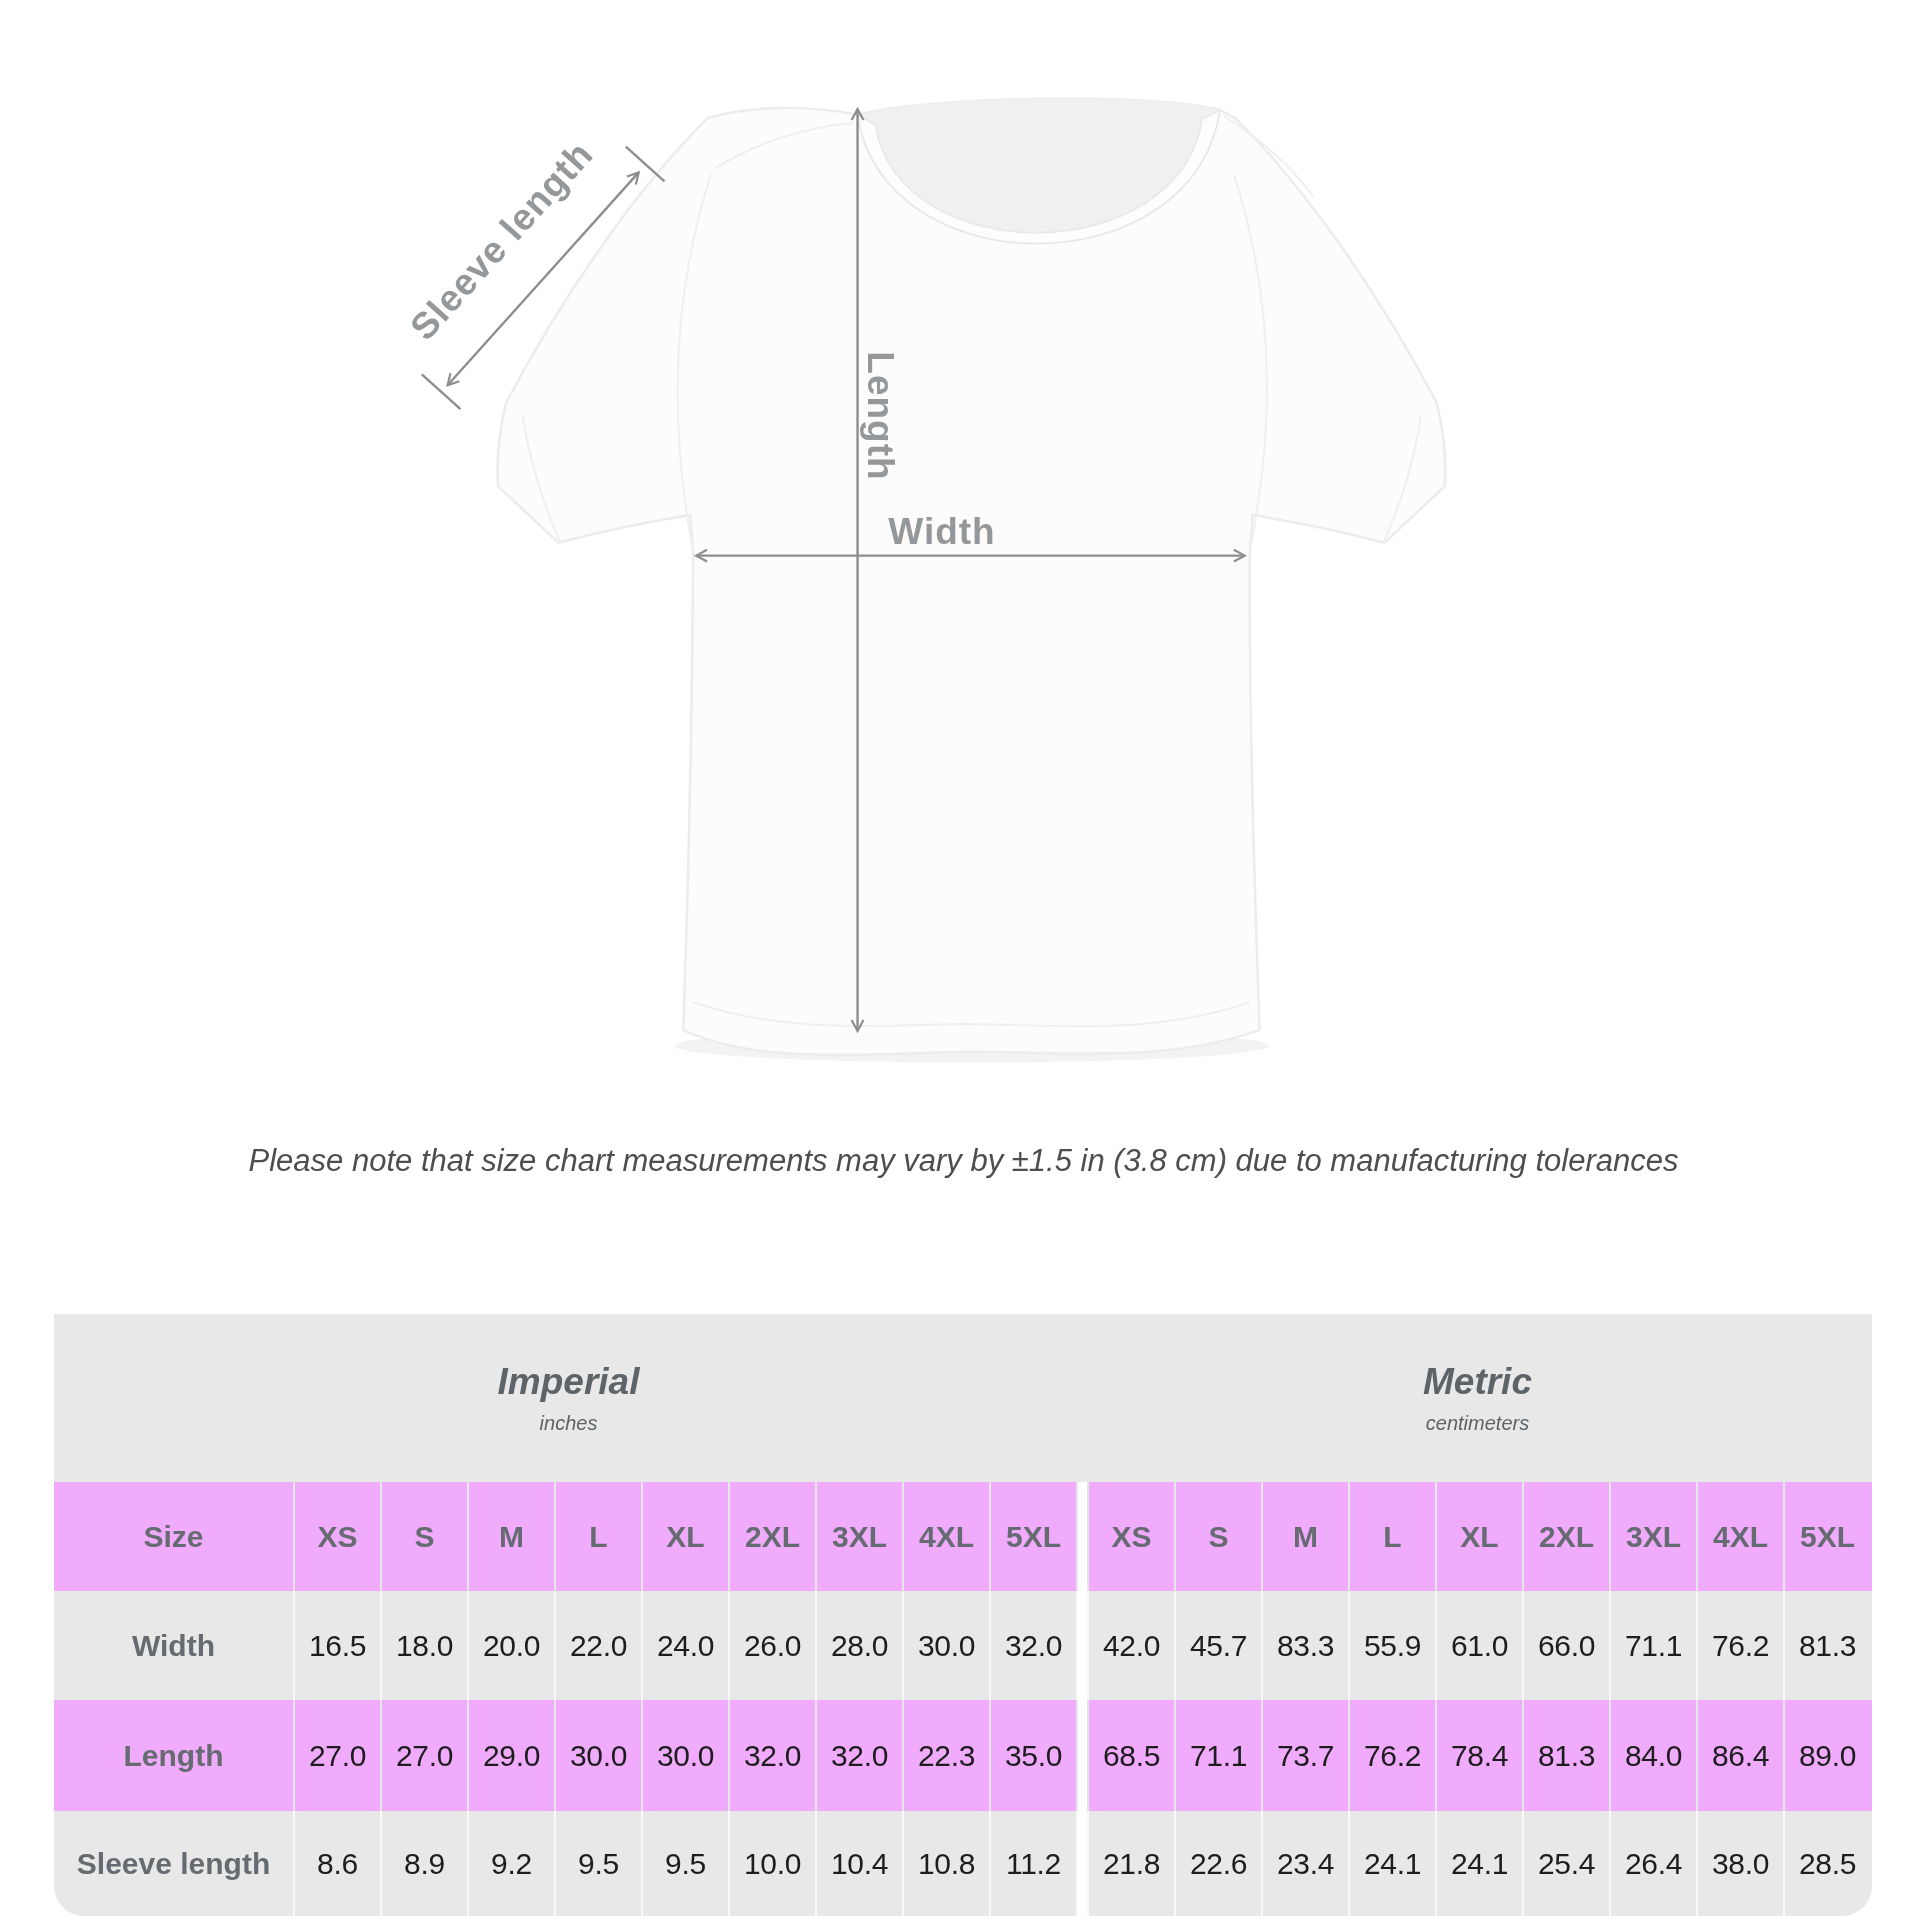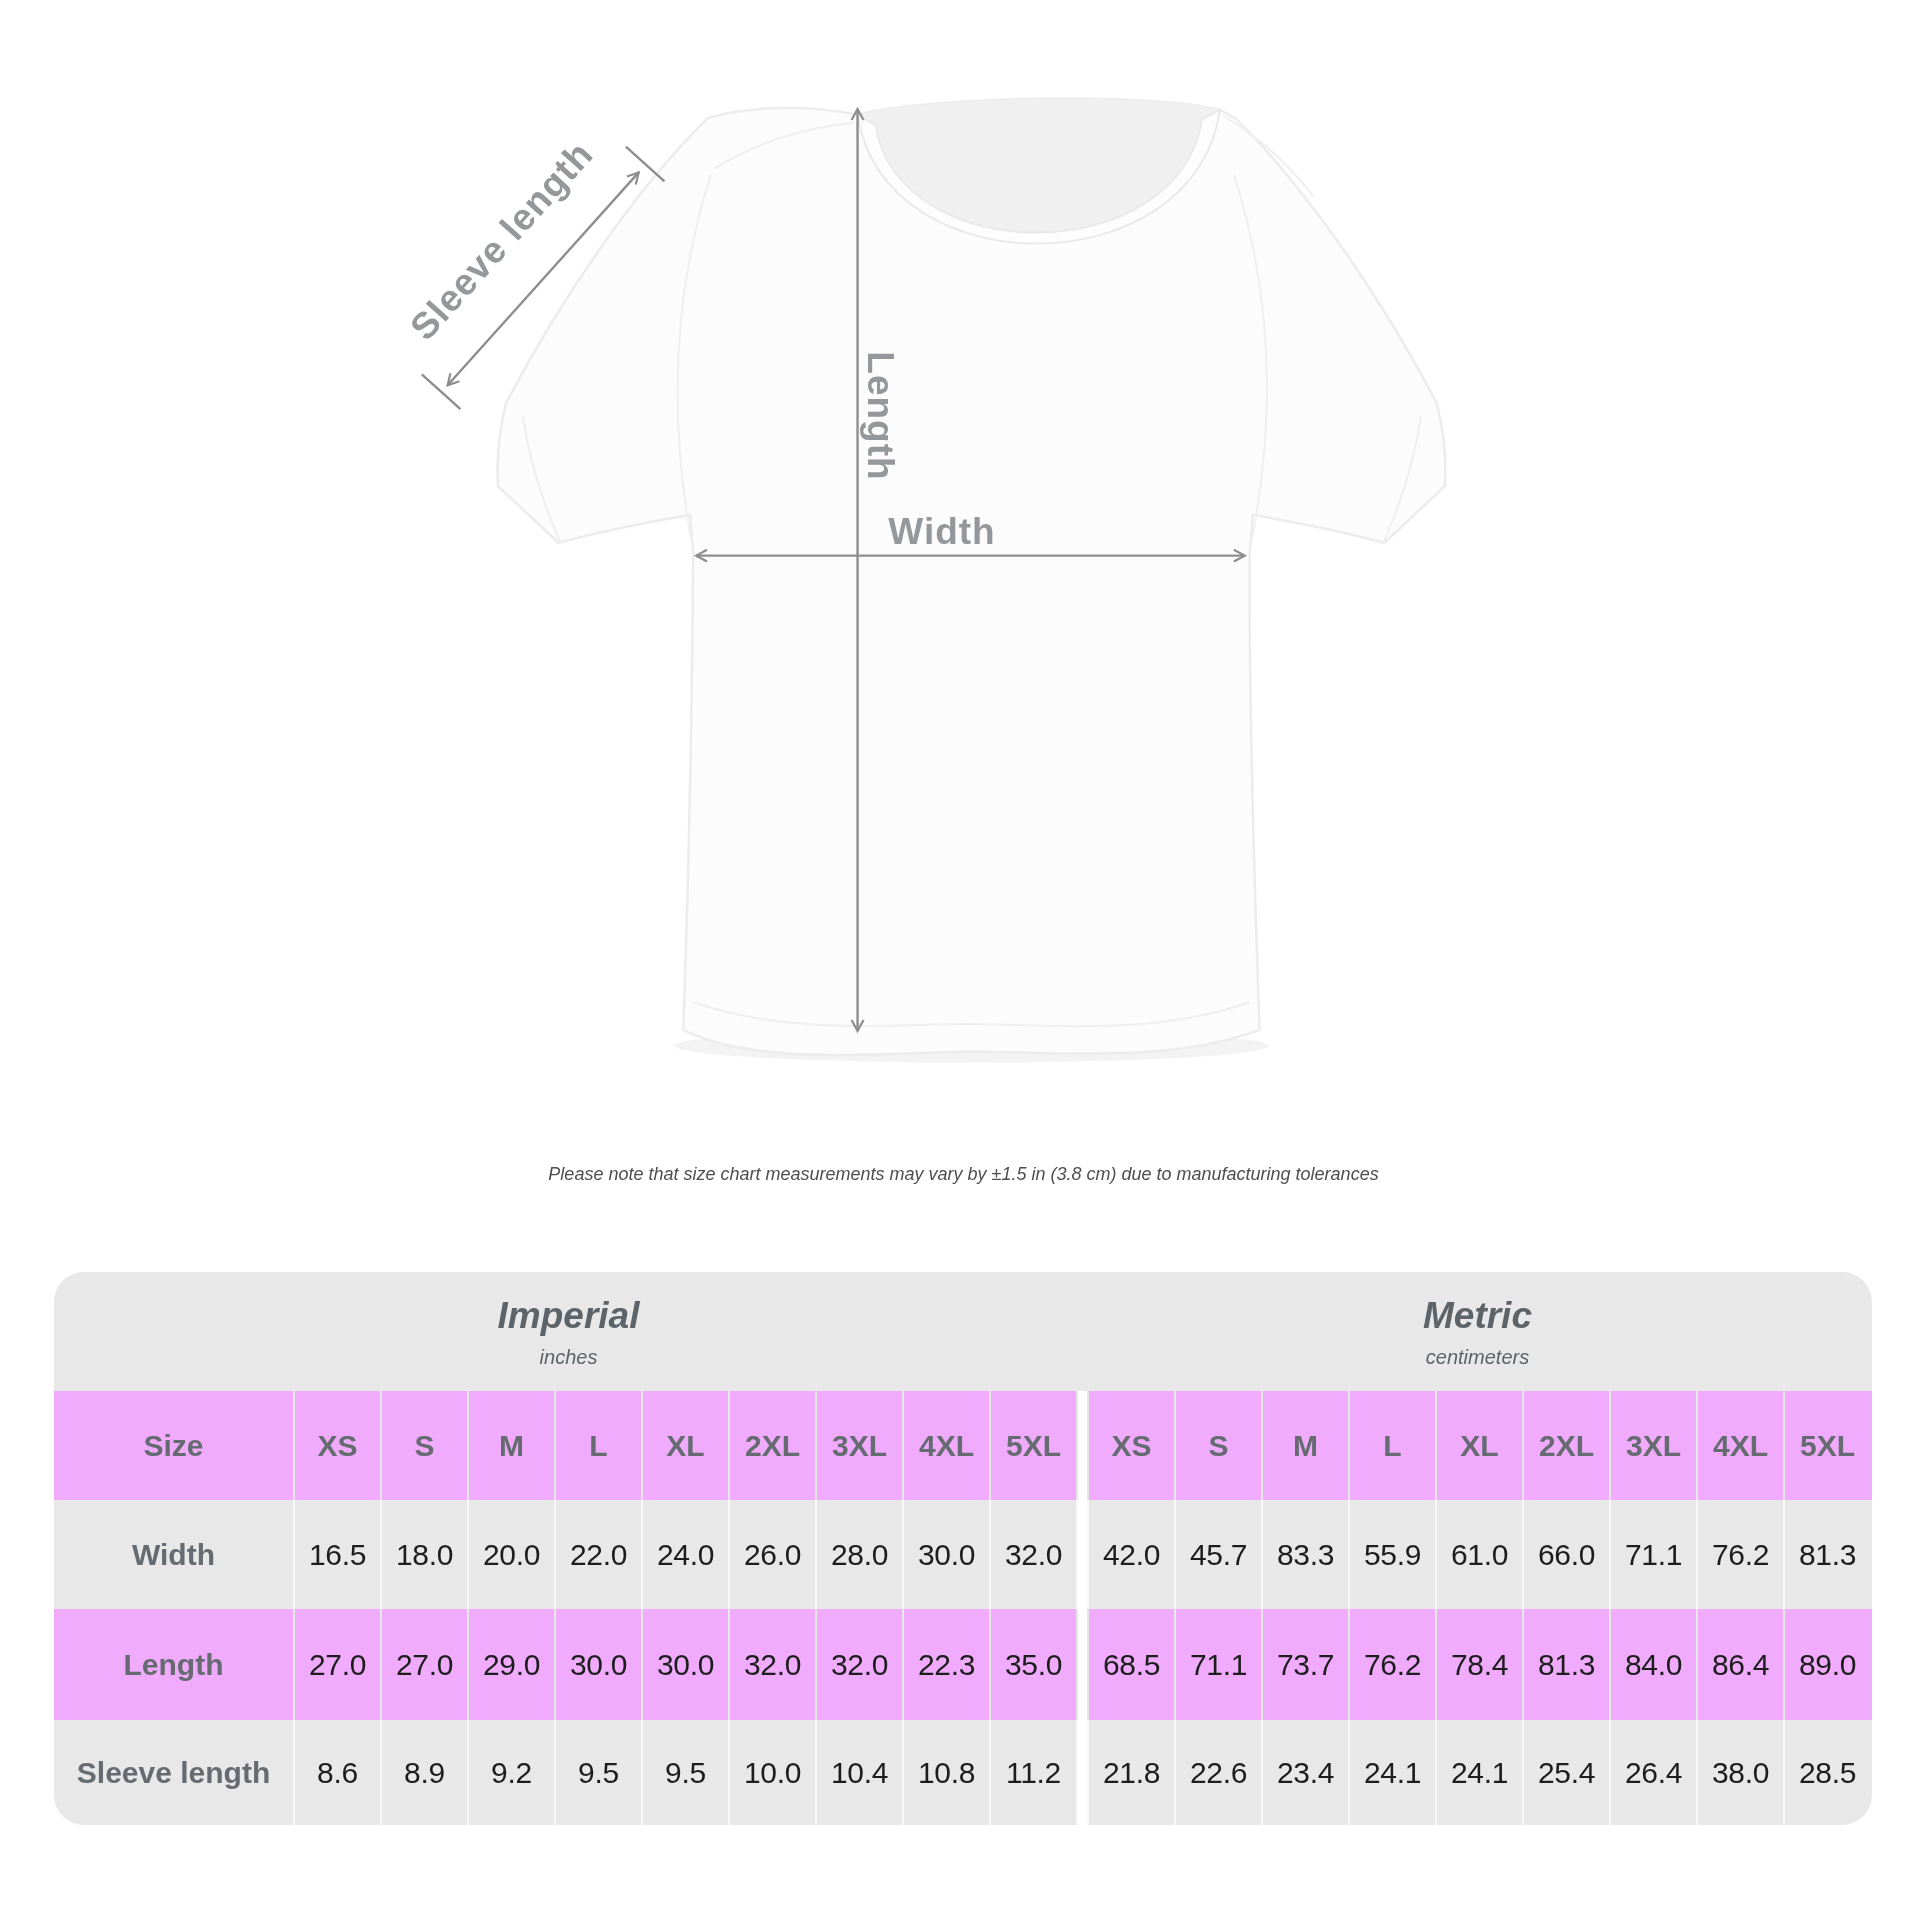--- a/index.html
+++ b/index.html
@@ -14,26 +14,26 @@
   .lbl.sleeve { left:502px; top:241px; font-size:37px; letter-spacing:1px;
                 transform:translate(-50%,-50%) rotate(-48deg); }
   .lbl.length { left:880px; top:416px; font-size:37px; letter-spacing:1px;
                 transform:translate(-50%,-50%) rotate(90deg); }
   .lbl.width  { left:942px; top:532px; font-size:37px; letter-spacing:1px;
                 transform:translate(-50%,-50%); }
 
   
   .heading { position:absolute; left:0; top:1131px; width:1927px; text-align:center; }
   .heading h1 { font-size:47px; font-weight:700; color:#353535; letter-spacing:0.5px; }
-  .heading p  { margin-top:33px; font-size:18px; font-style:italic; color:#4e4e4e; }
+  .heading p  { margin-top:12px; font-size:31px; font-style:italic; color:#4e4e4e; }
 
   
   .table-wrap { position:absolute; left:54px; top:1272px; width:1818px;
                 border-radius:30px; overflow:hidden; }
-  .band { display:grid; grid-template-columns:1029px 789px; height:119px; background:#e8e8e8; }
+  .band { display:grid; grid-template-columns:1029px 789px; height:168px; background:#e8e8e8;margin-top:42px; }
   .band-cell { display:flex; flex-direction:column; align-items:center; justify-content:center; }
   .band-title { font-size:37px; font-weight:700; font-style:italic; color:#5d6469; }
   .band-sub   { margin-top:9px; font-size:20px; font-style:italic; color:#5d6469; }
 
   .row { display:grid; grid-template-columns:239px repeat(9,87px) 11px repeat(9,87px); }
   .row.white { background:#f0abfc; --sep:#e6e6e6; }
   .row.gray  { background:#e8e8e8; --sep:#f8f8f8; }
   .r-head  { height:109px; }
   .r-width { height:109px; }
   .r-len   { height:111px; }

